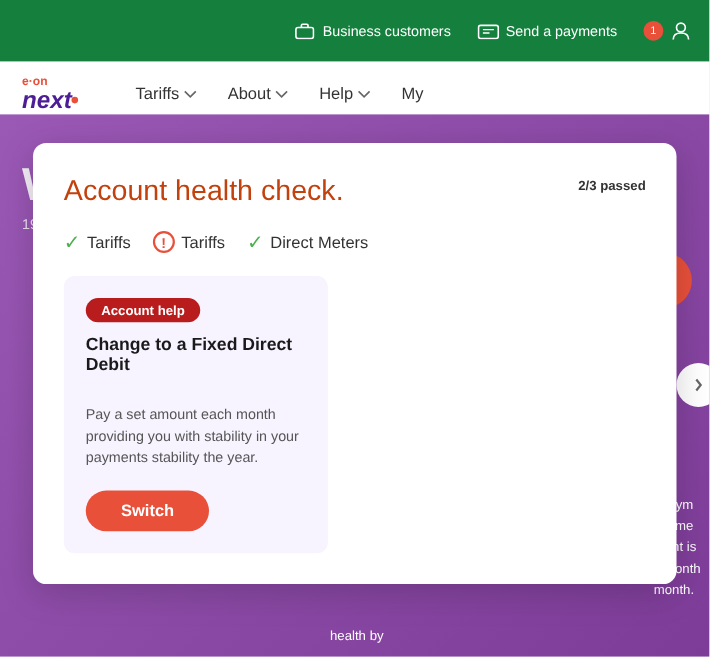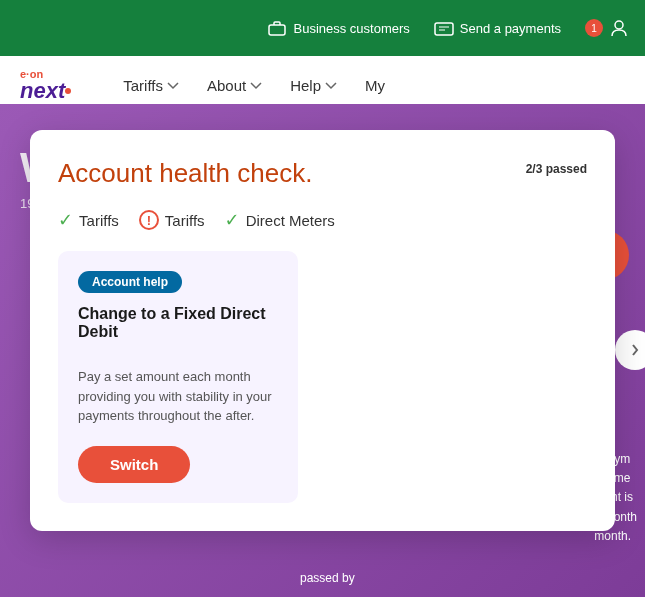--- a/index.html
+++ b/index.html
@@ -189,21 +189,21 @@
     }
 
     
     .card {
       background: #f7f3ff;
       border-radius: 10px;
       padding: 20px;
       max-width: 240px;
     }
     .card-tag {
-      background: #0369a1;
+      background: #b91c1c;
       color: white;
       border-radius: 20px;
       font-size: 12px;
       padding: 4px 14px;
       display: inline-block;
       margin-bottom: 12px;
       font-weight: 600;
     }
     .card-title {
       font-size: 16px;
@@ -346,21 +346,21 @@
 
 <div style="position:absolute; right:8px; top:450px; z-index:5; color:white; font-size:12px; line-height:1.6;">
   <div>t paym</div>
   <div>payme</div>
   <div>ment is</div>
   <div>s month</div>
   <div>month.</div>
 </div>
 
 <div style="position:absolute; left:300px; bottom:12px; z-index:5; color:white; font-size:12px;">
-  <span>passed by</span>
+  <span>health by</span>
 </div>
 
 <div class="modal">
   <div class="modal-header">
     <h2 class="modal-title">Account health check.</h2>
     <span class="modal-passed">2/3 passed</span>
   </div>
 
   <div class="modal-checks">
 
@@ -376,16 +376,16 @@
 
     <div class="check-item">
       <span class="check-green">✓</span>
       <span>Direct Meters</span>
     </div>
   </div>
 
   <div class="card">
     <div class="card-tag">Account help</div>
     <div class="card-title">Change to a Fixed Direct Debit</div>
-    <div class="card-body">Pay a set amount each month providing you with stability in your payments throughout the after.</div>
+    <div class="card-body">Pay a set amount each month providing you with stability in your payments stability the year.</div>
     <button class="switch-btn">Switch</button>
   </div>
 </div>
 
 </body></html>

